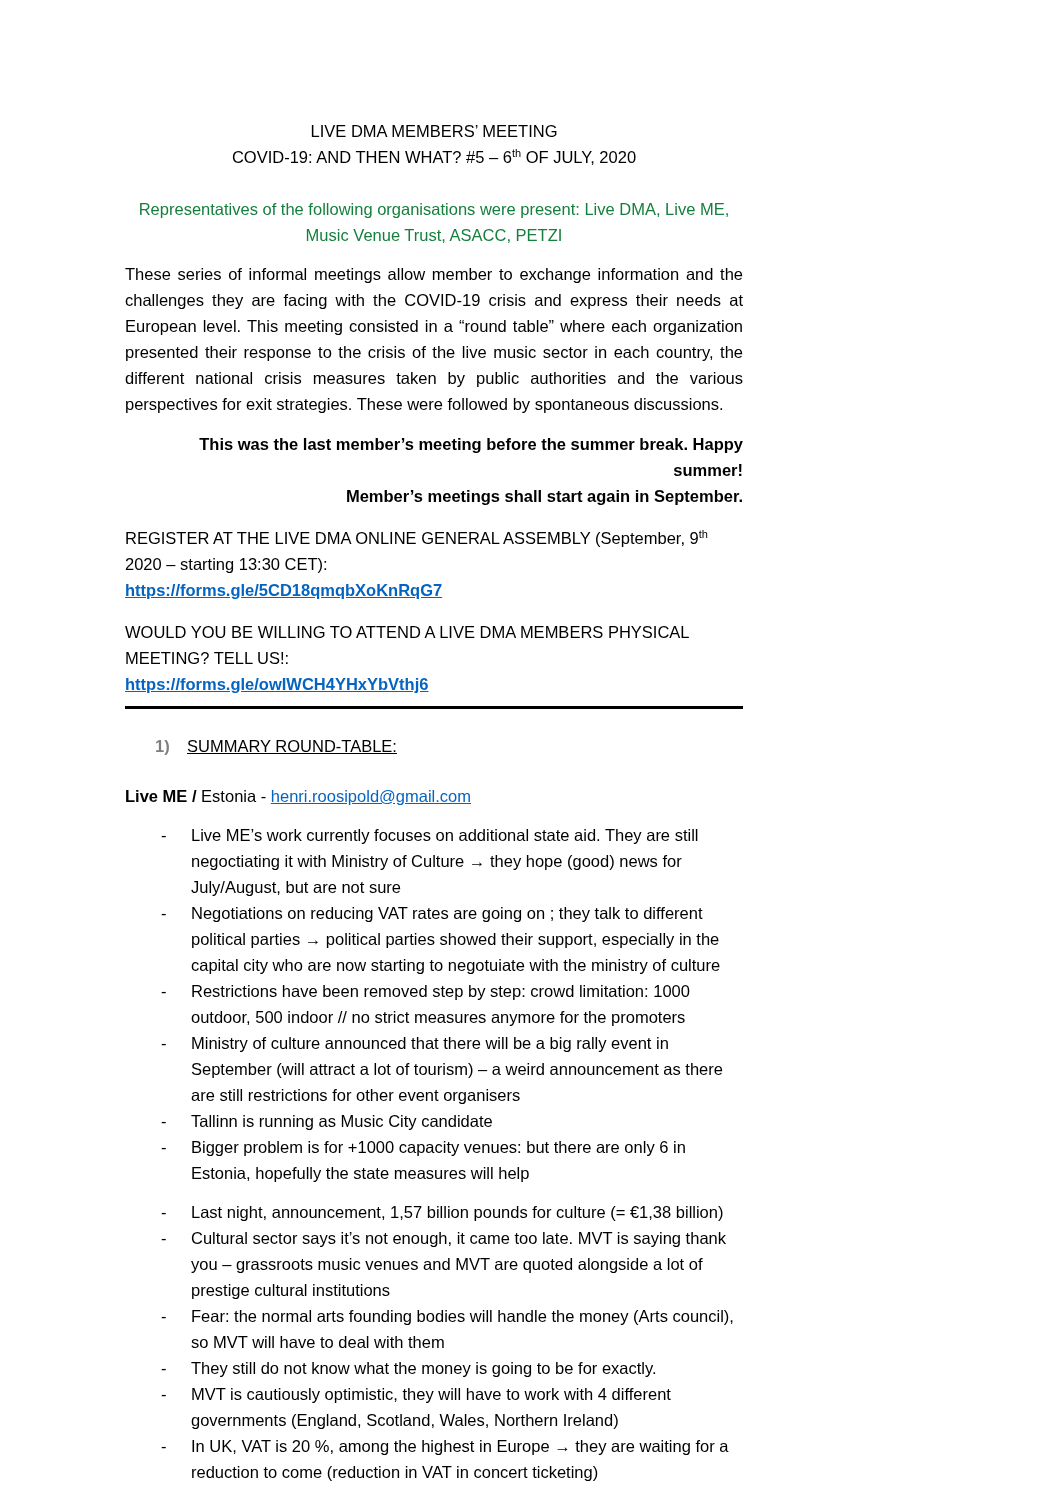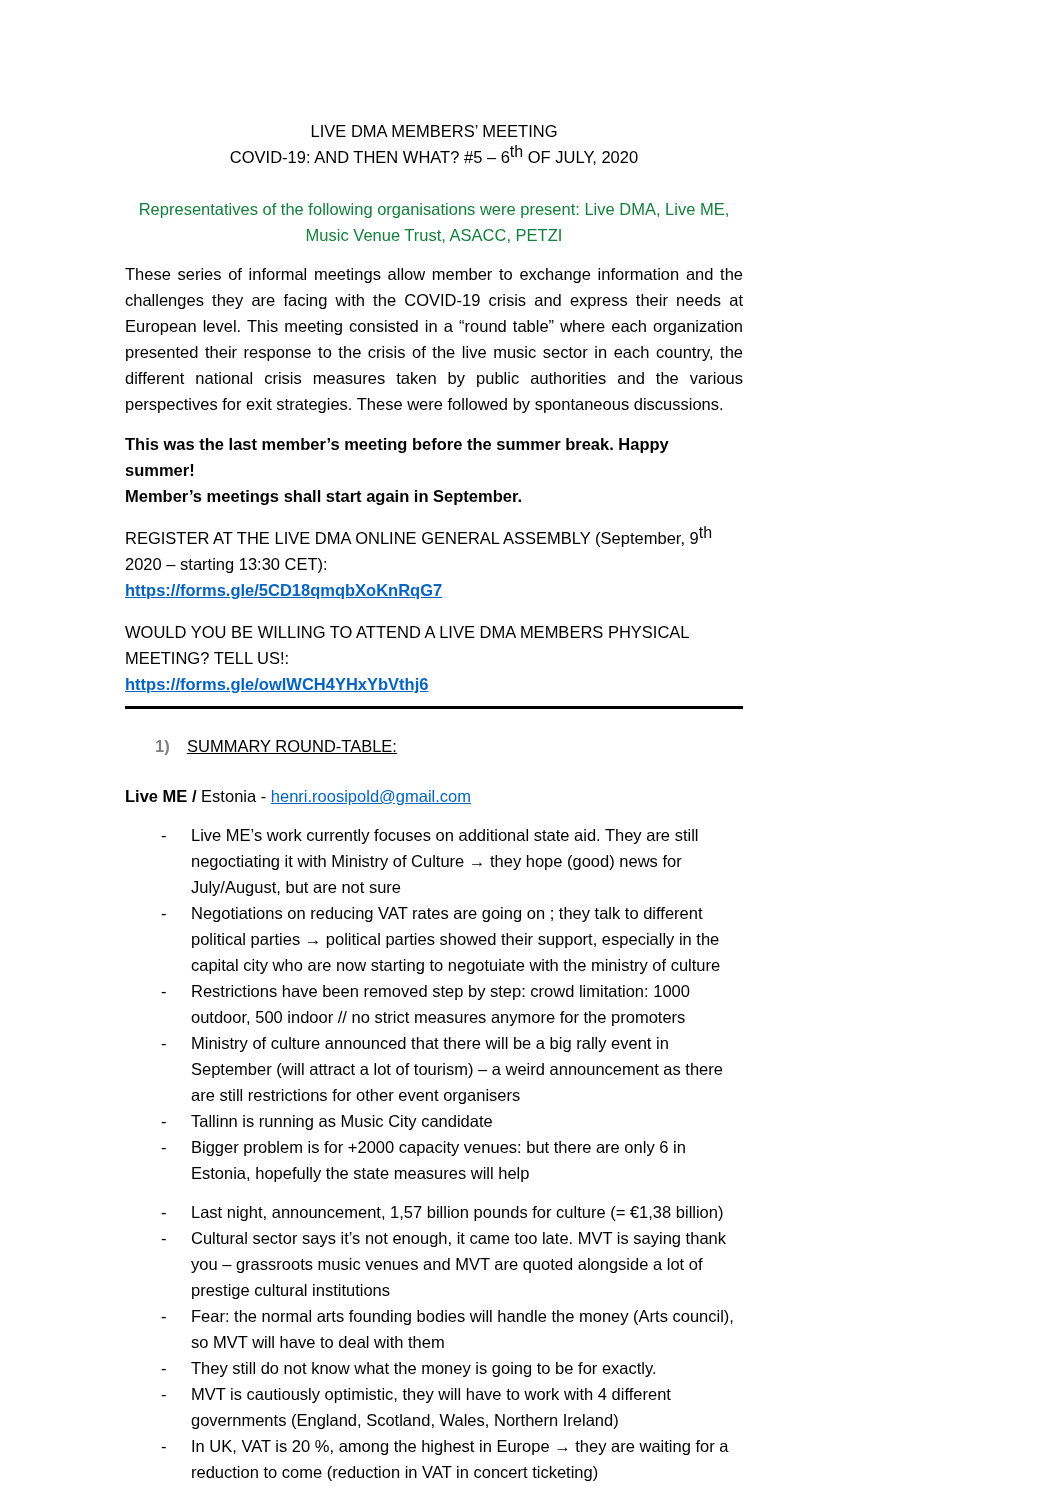--- a/index.html
+++ b/index.html
@@ -24,21 +24,21 @@
     padding: 118px 123px 40px 125px;
   }
   .center { text-align: center; }
   .justify { text-align: justify; }
   .bold { font-weight: 400; }
   p { margin: 0; }
 
   .title-block { margin: 0 0 0 0; }
   .present-line { margin-top: 26px; color: #15803d; }
   .intro-para { margin-top: 13px; }
-  .summer-note { margin-top: 14px; font-weight: 700; }
+  .summer-note { margin-top: 14px; font-weight: 700; text-align: right; }
   .register-block { margin-top: 16px; }
   .attend-block { margin-top: 16px; }
 
   a.doc-link {
     color: #0563c1;
     text-decoration: underline;
     cursor: pointer;
   }
   a.form-link { font-weight: 700; }
 
@@ -77,21 +77,21 @@
     padding-left: 66px;
     padding-right: 6px;
   }
   ul.dash-list li::before {
     content: "-";
     position: absolute;
     left: 36px;
     top: 0;
   }
   sup {
-    font-size: 16px;
+    font-size: 11px;
     line-height: 0;
     vertical-align: super;
     text-align: right;
   }
 </style>
 </head>
 <body>
 
 <div class="page">
 
@@ -128,21 +128,21 @@
   <p class="org-header">
     <span class="org-name">Live ME /</span><span> Estonia - </span><a class="doc-link">henri.roosipold@gmail.com</a>
   </p>
 
   <ul class="dash-list">
     <li>Live ME’s work currently focuses on additional state aid. They are still negoctiating it with Ministry of Culture → they hope (good) news for July/August, but are not sure</li>
     <li>Negotiations on reducing VAT rates are going on ; they talk to different political parties → political parties showed their support, especially in the capital city who are now starting to negotuiate with the ministry of culture</li>
     <li>Restrictions have been removed step by step: crowd limitation: 1000 outdoor, 500 indoor // no strict measures anymore for the promoters</li>
     <li>Ministry of culture announced that there will be a big rally event in September (will attract a lot of tourism) – a weird announcement as there are still restrictions for other event organisers</li>
     <li>Tallinn is running as Music City candidate</li>
-    <li>Bigger problem is for +2000 capacity venues: but there are only 6 in Estonia, hopefully the state measures will help</li>
+    <li>Bigger problem is for +1000 capacity venues: but there are only 6 in Estonia, hopefully the state measures will help</li>
   </ul>
 
 
   <ul class="dash-list">
     <li>Last night, announcement, 1,57 billion pounds for culture (= €1,38 billion)</li>
     <li>Cultural sector says it’s not enough, it came too late. MVT is saying thank you – grassroots music venues and MVT are quoted alongside a lot of prestige cultural institutions</li>
     <li>Fear: the normal arts founding bodies will handle the money (Arts council), so MVT will have to deal with them</li>
     <li>They still do not know what the money is going to be for exactly.</li>
     <li>MVT is cautiously optimistic, they will have to work with 4 different governments (England, Scotland, Wales, Northern Ireland)</li>
     <li>In UK, VAT is 20 %, among the highest in Europe → they are waiting for a reduction to come (reduction in VAT in concert ticketing)</li>

